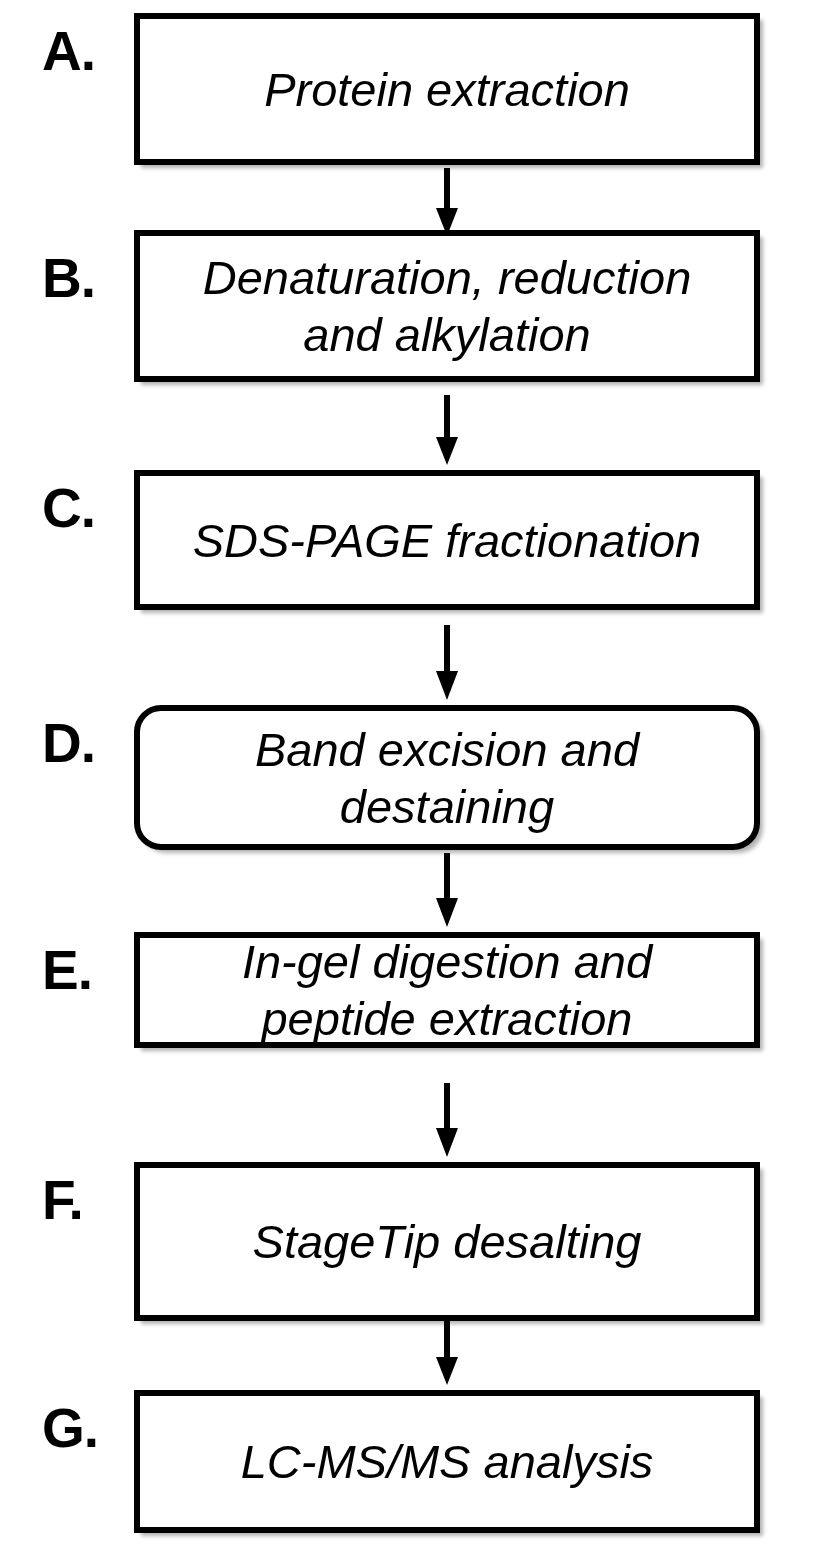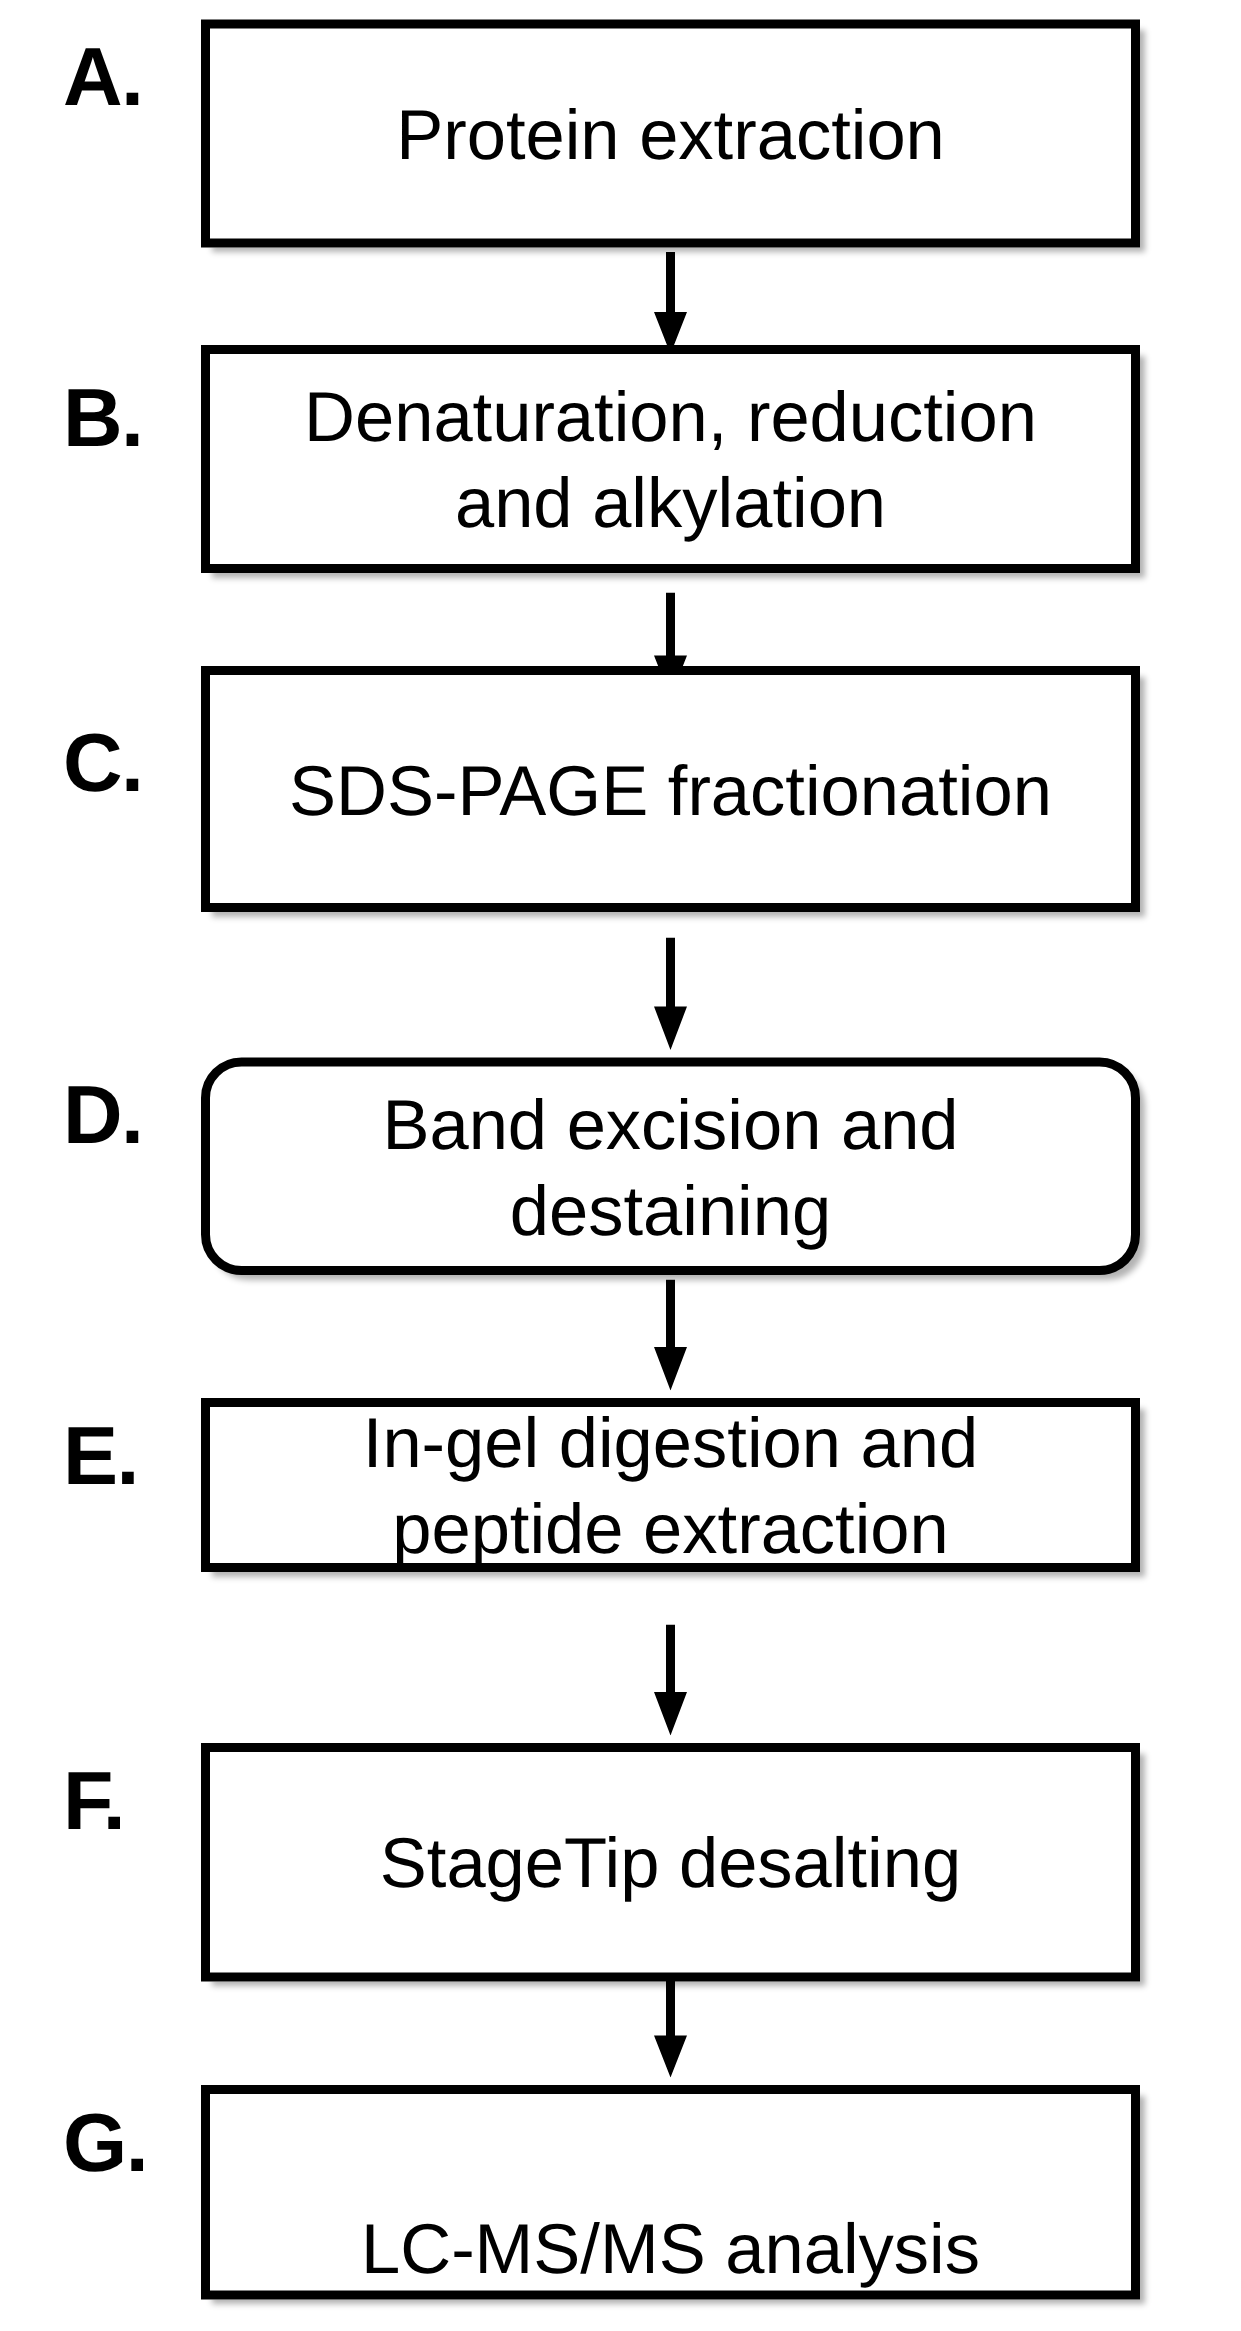--- a/index.html
+++ b/index.html
@@ -57,20 +57,21 @@
   }
   .step-text {
     font-family: "Liberation Sans", sans-serif;
     font-weight: normal;
     font-size: 47px;
     line-height: 57px;
     color: #000000;
     text-align: center;
     padding: 0 14px;
     white-space: pre-line;
+    font-style: italic;
   }
 
   
   .arrow {
     position: absolute;
     left: 431px;
     width: 32px;
   }
   .arrow svg { display: block; }
 </style>
@@ -101,21 +102,21 @@
   </div>
 
   <div class="arrow" style="top:395px;height:70px;">
     <svg width="32" height="70" viewBox="0 0 32 70" xmlns="http://www.w3.org/2000/svg" aria-hidden="true">
       <path d="M13 0 h6 v42 h8 L16 70 L5 42 h8 Z" fill="#000000"></path>
     </svg>
   </div>
 
   <div class="step">
     <div class="step-label" style="top:481px;">C.</div>
-    <div class="step-box" style="top:444px;height:164px;">
+    <div class="step-box" style="top:470px;height:140px;">
       <span class="step-text">SDS-PAGE fractionation</span>
     </div>
   </div>
 
   <div class="arrow" style="top:625px;height:75px;">
     <svg width="32" height="75" viewBox="0 0 32 75" xmlns="http://www.w3.org/2000/svg" aria-hidden="true">
       <path d="M13 0 h6 v46 h8 L16 75 L5 46 h8 Z" fill="#000000"></path>
     </svg>
   </div>
 
@@ -155,18 +156,18 @@
   </div>
 
   <div class="arrow" style="top:1316px;height:69px;">
     <svg width="32" height="69" viewBox="0 0 32 69" xmlns="http://www.w3.org/2000/svg" aria-hidden="true">
       <path d="M13 0 h6 v41 h8 L16 69 L5 41 h8 Z" fill="#000000"></path>
     </svg>
   </div>
 
   <div class="step">
     <div class="step-label" style="top:1401px;">G.</div>
-    <div class="step-box" style="top:1390px;height:143px;align-items:flex-end;">
+    <div class="step-box" style="top:1390px;height:143px;">
       <span class="step-text">LC-MS/MS analysis</span>
     </div>
   </div>
 
 </div>
 
 </body></html>

